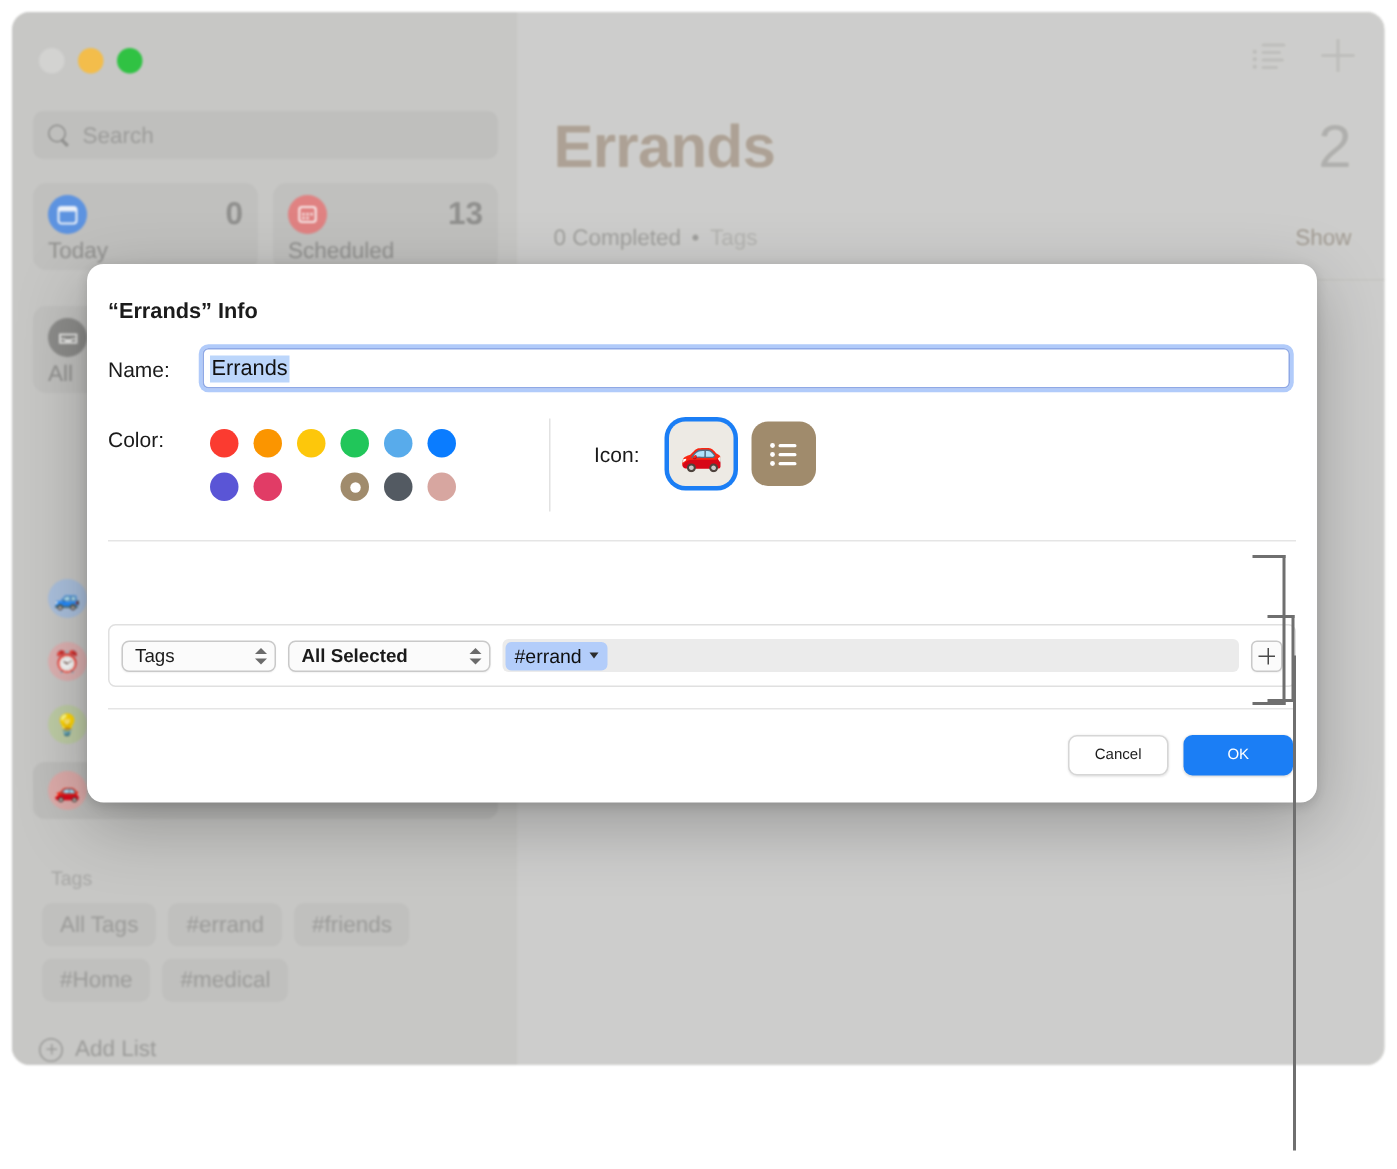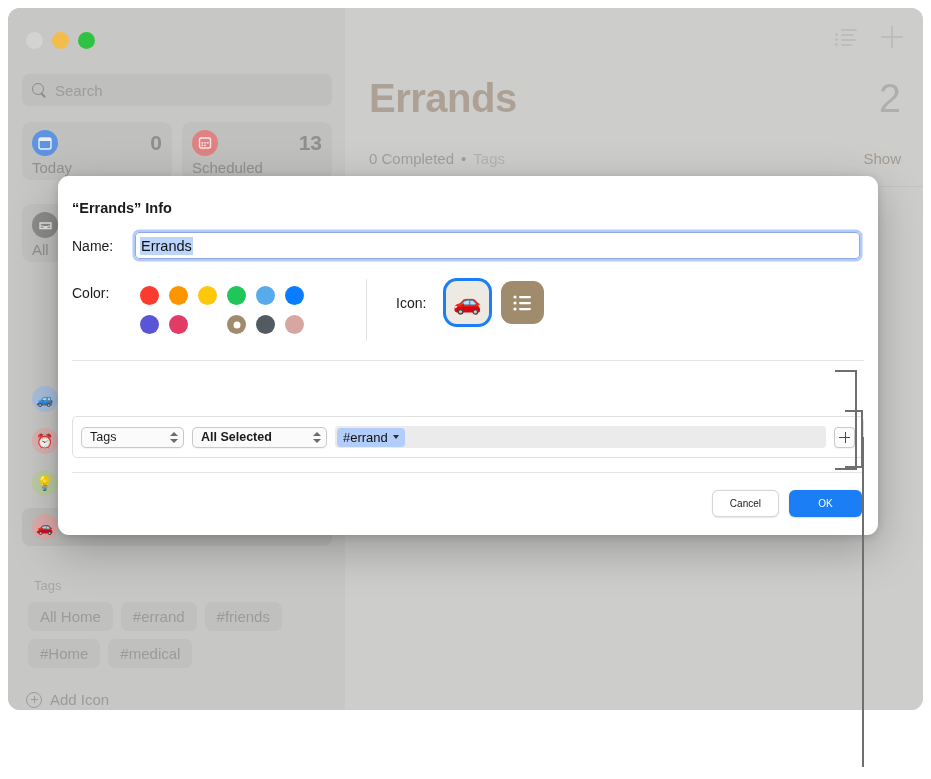--- a/index.html
+++ b/index.html
@@ -318,30 +318,30 @@
       </div>
       <div class="list-row" style="top:456px;">
         <span class="li-icon" style="background:#bdcba4;">💡</span>
       </div>
       <div class="list-row sel" style="top:500px;">
         <span class="li-icon" style="background:#dcaaa8;">🚗</span>
       </div>
 
       <div class="tags-head">Tags</div>
       <div class="tag-wrap">
-        <span class="tag-chip">All Home</span>
+        <span class="tag-chip">All Tags</span>
         <span class="tag-chip">#errand</span>
         <span class="tag-chip">#friends</span>
         <span class="tag-chip">#Home</span>
         <span class="tag-chip">#medical</span>
       </div>
 
       <div class="add-list">
         <span class="plus-circle"></span>
-        <span>Add Icon</span>
+        <span>Add List</span>
       </div>
     </div>
 
     <div class="content">
       <div class="toolbar-icons">
         <span class="tb-list">
           <i></i>
             <i></i>
             <i></i>
             <i></i>

